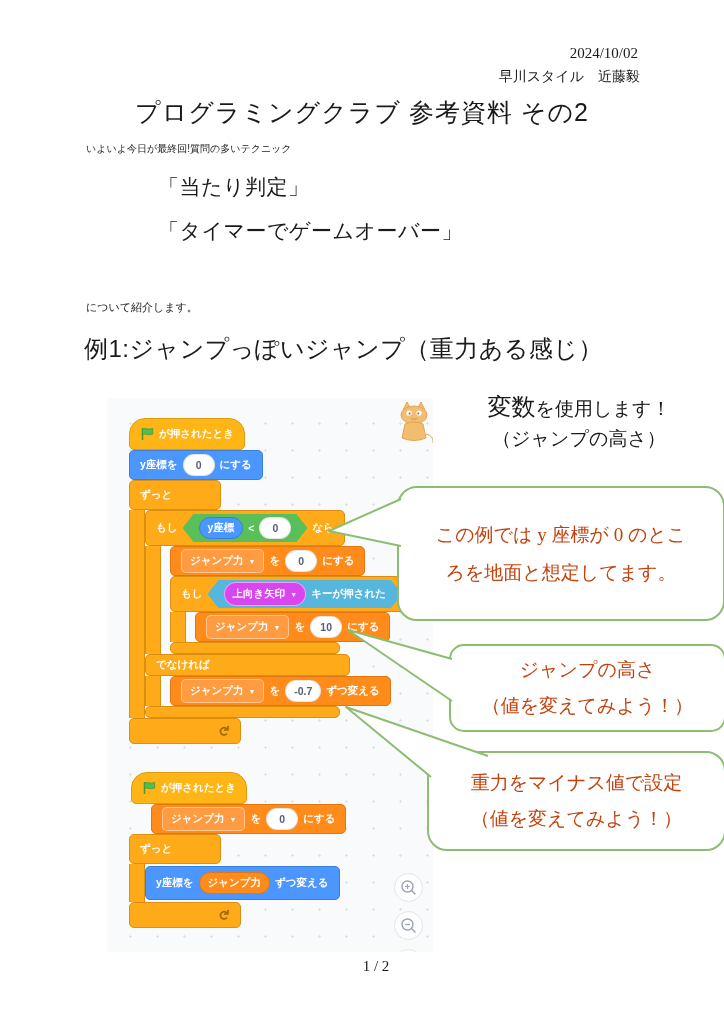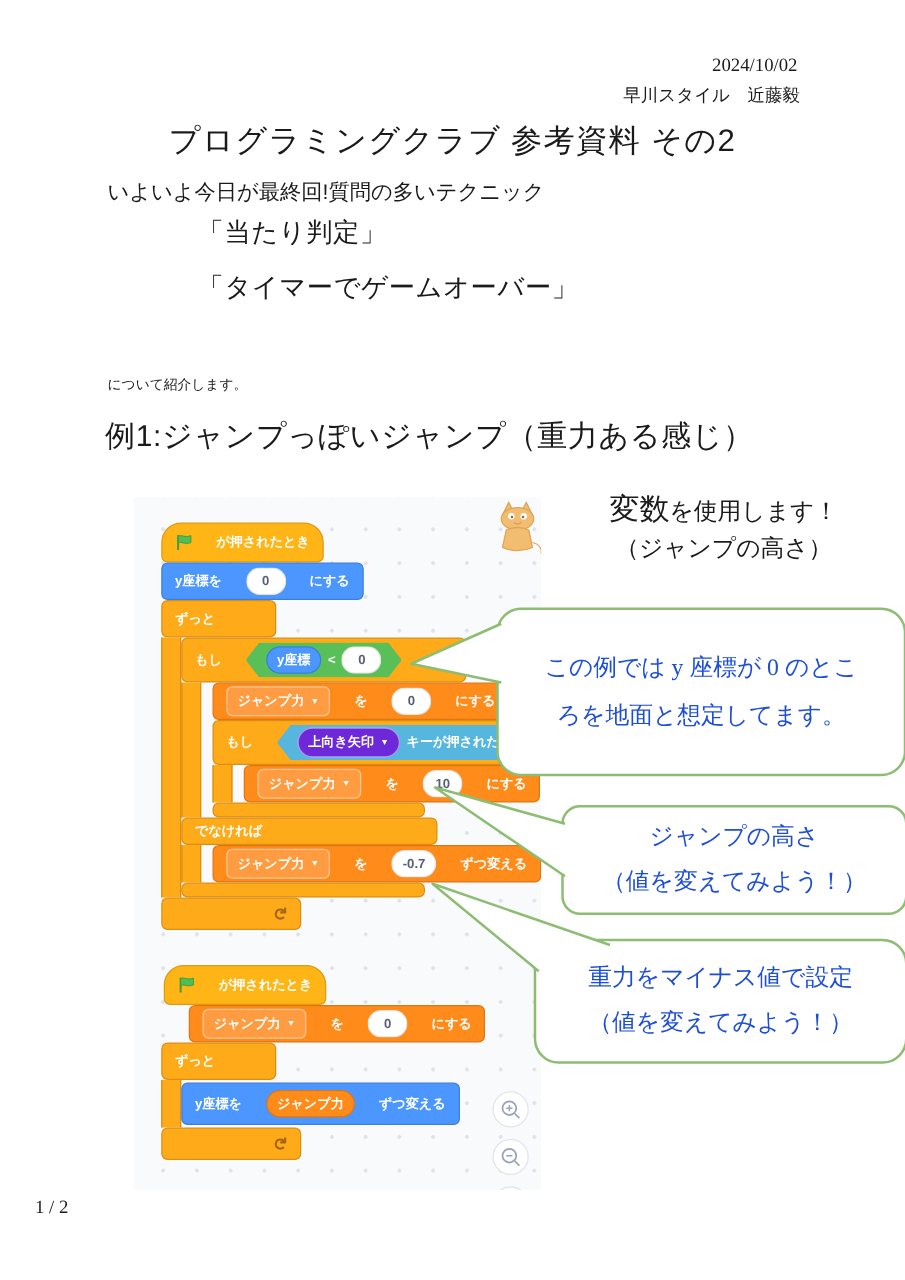--- a/index.html
+++ b/index.html
@@ -4,53 +4,53 @@
 <style>
   html,body{margin:0;padding:0;}
   body{width:724px;height:1024px;background:#ffffff;position:relative;overflow:hidden;
        font-family:"Liberation Sans",sans-serif;color:#1a1a1a;}
   .serif{font-family:"Liberation Serif",serif;}
 
   
   .hdr-date{position:absolute;top:45px;right:86px;font-size:15px;}
   .hdr-author{position:absolute;top:68px;right:84px;font-size:14px;}
   .title{position:absolute;top:96px;left:0;right:0;text-align:center;font-size:25px;font-weight:500;letter-spacing:1px;margin:0;}
-  .intro{position:absolute;top:142px;left:86px;font-size:17px;}
+  .intro{position:absolute;top:142px;left:86px;font-size:10px;}
   .topics{position:absolute;top:165px;left:158px;}
   .topic{font-size:21px;line-height:44px;letter-spacing:.5px;}
   .outro{position:absolute;top:300px;left:86px;font-size:11px;}
   .section{position:absolute;top:333px;left:84px;font-size:24px;font-weight:500;margin:0;letter-spacing:.5px;}
-  .footer{position:absolute;top:958px;left:0;right:0;font-size:15px;padding-left:28px;}
+  .footer{position:absolute;top:958px;left:0;right:0;text-align:center;font-size:15px;padding-left:28px;}
 
   
   .note{position:absolute;top:391px;left:448px;width:262px;text-align:center;font-weight:normal;}
   .note .l1{font-size:19px;}
   .note .em{font-size:24px;}
   .note .l2{font-size:19px;margin-top:3px;}
 
   
   .bubble{position:absolute;background:#fff;border:2px solid #8CBD72;display:flex;flex-direction:column;
-          justify-content:center;text-align:center;color:#1d4ed8;}
+          justify-content:center;text-align:center;color:#c2410c;}
   .b1{left:397px;top:486px;width:324px;height:131px;border-radius:20px;}
   .b2{left:449px;top:644px;width:273px;height:84px;border-radius:15px;}
   .b3{left:427px;top:751px;width:295px;height:96px;border-radius:20px;}
   .bl{font-size:19px;line-height:38px;}
   .bl.small{font-size:17px;line-height:34px;}
   .b2 .bl,.b3 .bl{line-height:36px;}
   .tails{position:absolute;left:0;top:0;pointer-events:none;}
 
   
   .panel{position:absolute;left:107px;top:398px;width:326px;height:554px;background:#f9fafc;overflow:hidden;
          background-image:radial-gradient(circle,#dfe2e9 1.3px,transparent 1.4px);background-size:27px 27px;background-position:10px 12px;}
   .script{position:absolute;display:flex;flex-direction:column;align-items:flex-start;}
   .s1{left:22px;top:20px;}
   .s2{left:22px;top:374px;}
 
   
-  .blk,.cbar{box-sizing:border-box;display:flex;align-items:center;gap:19px;padding:0 10px;height:30px;
+  .blk,.cbar{box-sizing:border-box;display:flex;align-items:center;gap:5px;padding:0 10px;height:30px;
        border-radius:5px;color:#fff;font-size:10.5px;font-weight:600;white-space:nowrap;
        background:var(--c);border:1px solid var(--cb);width:max-content;}
   .hat{border-radius:16px 16px 5px 5px;height:32px;}
   .ev{--c:#FFB515;--cb:#DE9A10;}
   .ctl{--c:#FFAB19;--cb:#DB8E12;}
   .mot{--c:#4C97FF;--cb:#3D7EDA;}
   .var{--c:#FF8C1A;--cb:#E07612;}
   .cblk{display:flex;flex-direction:column;align-items:flex-start;}
   .crow{display:flex;align-items:stretch;}
   .carm{flex:none;width:14px;background:var(--c);border-left:1px solid var(--cb);border-right:1px solid var(--cb);}
@@ -63,21 +63,21 @@
   .cbar.bot{height:26px;min-width:112px;justify-content:flex-end;}
   .looparrow{font-size:14px;color:rgba(90,50,0,.55);transform:rotate(90deg);font-weight:bold;}
 
   .oval{display:inline-flex;align-items:center;justify-content:center;height:20px;min-width:14px;
         padding:0 8px;border-radius:11px;font-size:10.5px;font-weight:600;}
   .oval.white{background:#fff;color:#575E75;border:1px solid rgba(0,0,0,.1);}
   .oval.blue{background:#4C97FF;color:#fff;border:1px solid #3D7EDA;}
   .oval.orange{background:#FF8C1A;color:#fff;border:1px solid #E07612;}
   .menu{display:inline-flex;align-items:center;gap:5px;height:22px;padding:0 8px;border-radius:5px;
         background:#FF9C41;border:1px solid rgba(255,255,255,.45);color:#fff;font-size:10.5px;font-weight:600;}
-  .menu.cyan{background:#6d28d9;border:1px solid rgba(255,255,255,.5);border-radius:12px;justify-content:space-between;}
+  .menu.cyan{background:#d946ef;border:1px solid rgba(255,255,255,.5);border-radius:12px;justify-content:space-between;}
   .dd{font-size:7px;line-height:1;}
   .hex{display:inline-flex;align-items:center;gap:5px;height:28px;padding:0 16px;color:#fff;
        clip-path:polygon(11px 0,calc(100% - 11px) 0,100% 50%,calc(100% - 11px) 100%,11px 100%,0 50%);}
   .hex.op{background:#59C059;}
   .hex.sen{background:#57B6DD;}
 
   
   .cat{position:absolute;left:284px;top:2px;width:46px;height:46px;opacity:.8;}
 
   

